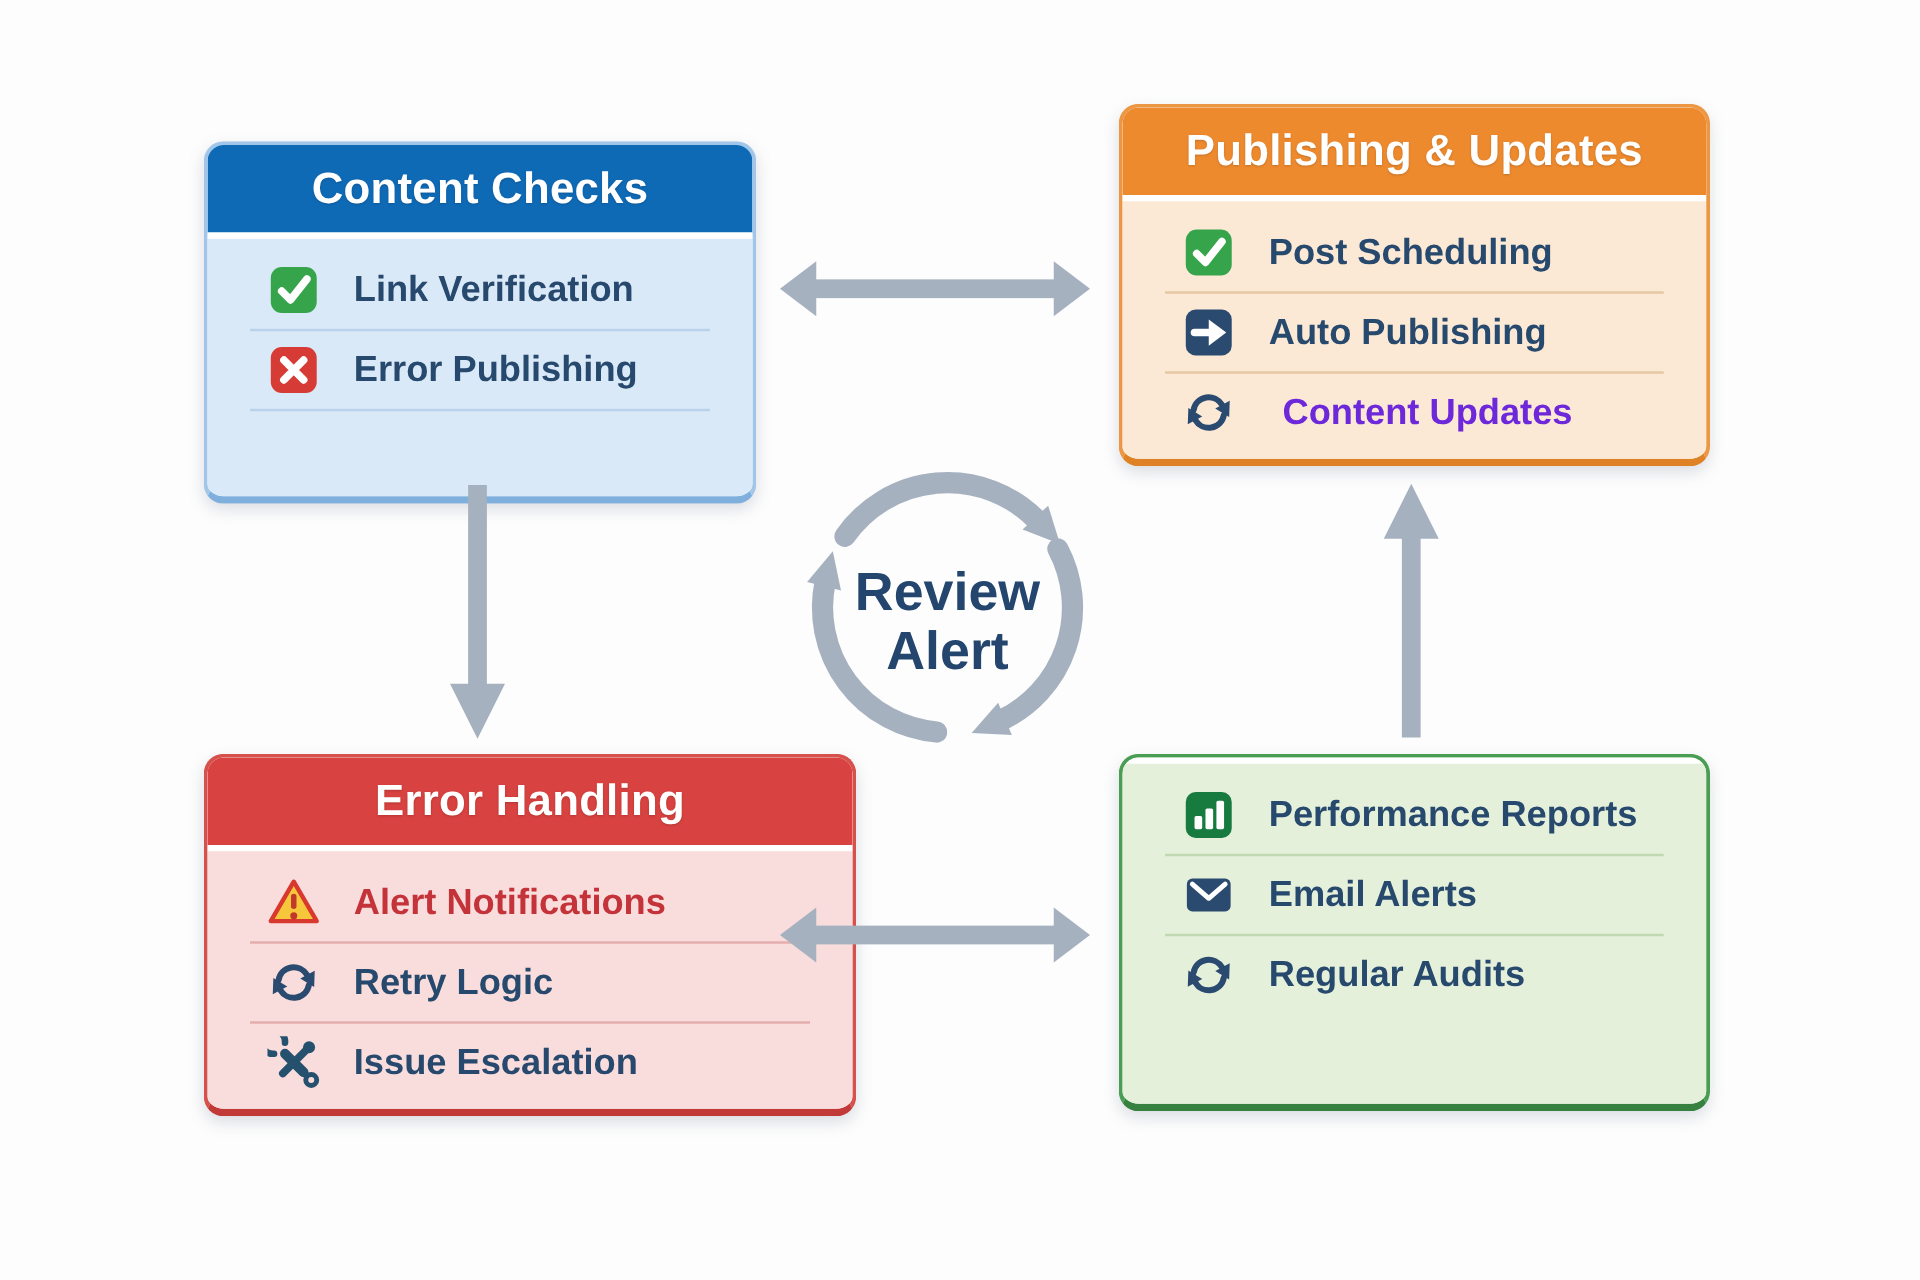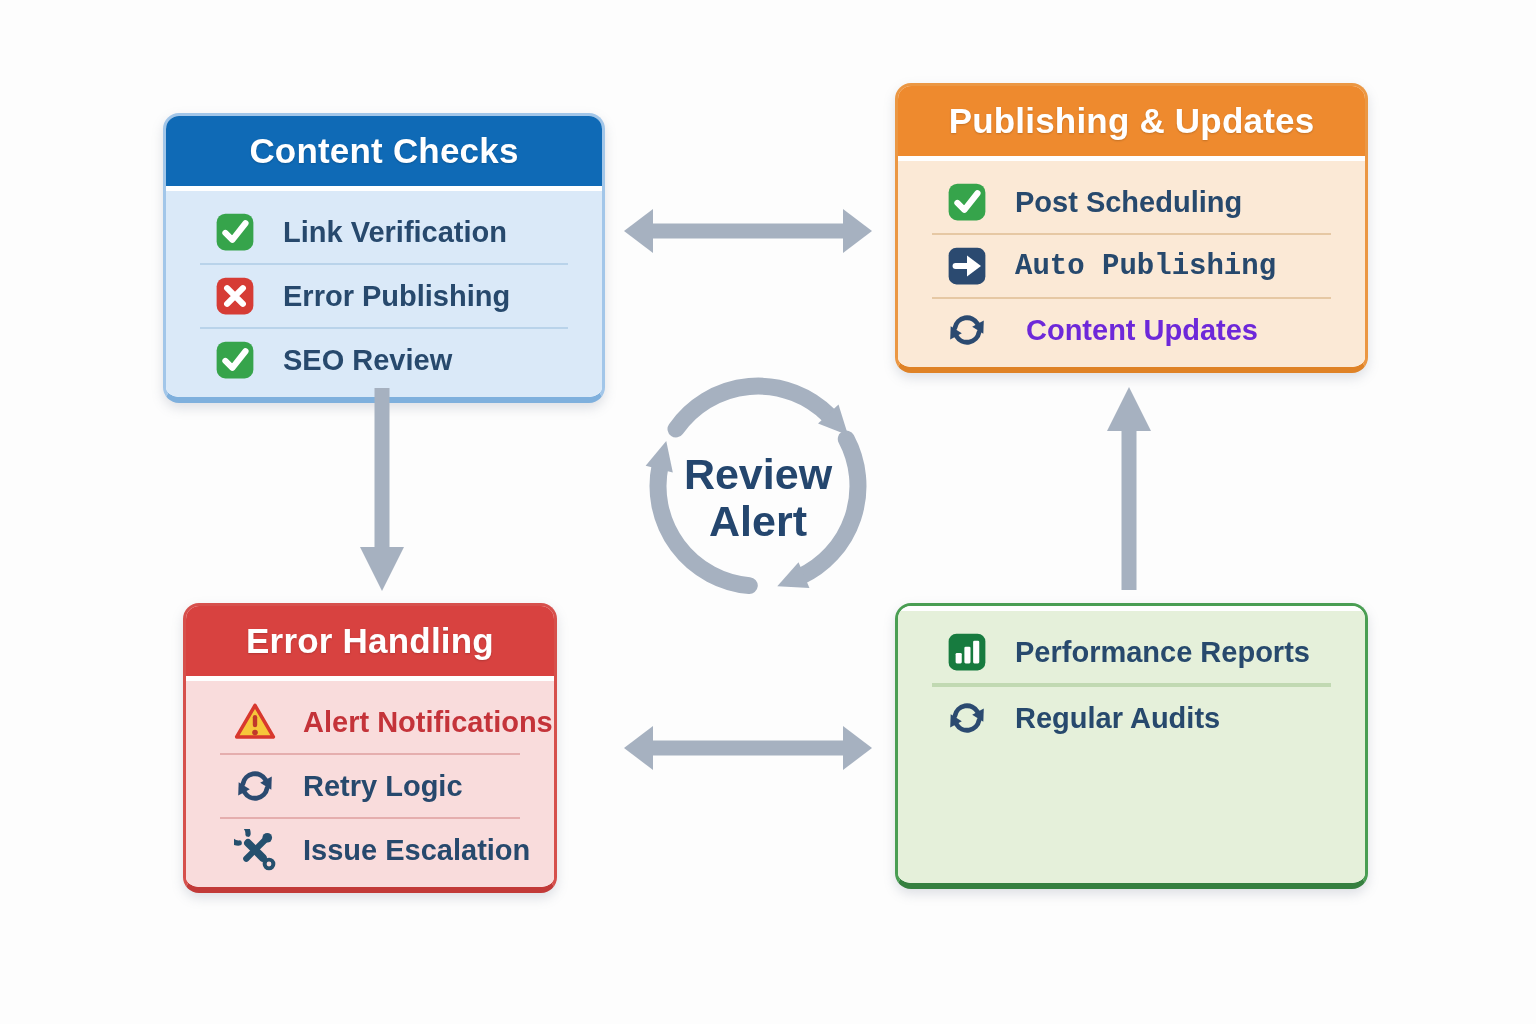--- a/index.html
+++ b/index.html
@@ -70,21 +70,21 @@
     color: #27496d;
     white-space: nowrap;
   }
   .divider {
     height: 2px;
     background: var(--divider-color);
     margin: 0 34px;
   }
   #card-content-checks   { left: 163px; top: 83px;  width: 442px; height: 290px; margin-top: 30px; }
   #card-publishing       { left: 895px; top: 83px;  width: 473px; height: 290px; justify-content: center; }
-  #card-error-handling   { left: 163px; top: 603px; width: 374px; height: 290px; margin-left: 20px; }
+  #card-error-handling   { left: 163px; top: 603px; width: 522px; height: 290px; }
   #card-reports          { left: 895px; top: 603px; width: 473px; height: 286px; }
 
   
   .conn { position: absolute; }
   .conn rect, .conn polygon { fill: var(--arrow-color); }
   #conn-top    { left: 622px; top: 206px; }
   #conn-bottom { left: 622px; top: 723px; }
   #conn-down   { left: 357px; top: 384px; }
   #conn-up     { left: 1104px; top: 384px; }
 
@@ -134,29 +134,20 @@
       <div class="item">
         <span class="item-icon">
           <svg viewBox="0 0 48 48">
               <rect x="3" y="3" width="42" height="42" rx="10" fill="#d63c35"></rect>
               <path d="M15 15 L33 33 M33 15 L15 33" stroke="#ffffff" stroke-width="7" fill="none" stroke-linecap="round"></path>
             </svg>
         </span>
         <span class="item-label" style="color: rgb(39, 73, 109);">Error Publishing</span>
       </div>
       <div class="divider"></div>
-      <div class="item">
-        <span class="item-icon">
-          <svg viewBox="0 0 48 48">
-              <rect x="3" y="3" width="42" height="42" rx="10" fill="#36a44b"></rect>
-              <path d="M13 25 L21 33 L36 14" stroke="#ffffff" stroke-width="7" fill="none" stroke-linecap="round" stroke-linejoin="round"></path>
-            </svg>
-        </span>
-        <span class="item-label" style="color: rgb(39, 73, 109);">SEO Review</span>
-      </div>
     </div>
   </div>
 
   <div class="card" id="card-publishing" style="--header-color: #ee8a2e; --body-color: #fbe9d6; --border-color: #eb9743; --edge-color: #df8226; --divider-color: #e6c8a4;">
     <div class="card-header">
       <div class="card-title">Publishing &amp; Updates</div>
     </div>
     <div class="card-gap"></div>
     <div class="card-body">
       <div class="item">
@@ -170,21 +161,21 @@
       </div>
       <div class="divider"></div>
       <div class="item">
         <span class="item-icon">
           <svg viewBox="0 0 48 48">
               <rect x="3" y="3" width="42" height="42" rx="9" fill="#2b4a70"></rect>
               <path d="M11 24 H26" stroke="#ffffff" stroke-width="7" stroke-linecap="round"></path>
               <polygon points="24,12 40,24 24,36" fill="#ffffff"></polygon>
             </svg>
         </span>
-        <span class="item-label" style="color: rgb(39, 73, 109); font-family: Liberation Mono, monospace;">Auto Publishing</span>
+        <span class="item-label" style="color: rgb(39, 73, 109);">Auto Publishing</span>
       </div>
       <div class="divider"></div>
       <div class="item">
         <span class="item-icon">
           <svg viewBox="0 0 48 48">
               <path d="M10.2 21.6 A14 14 0 0 1 36.1 17" stroke="#2b4a70" stroke-width="5.5" fill="none" stroke-linecap="round"></path>
               <polygon points="-2,-7.5 11,0 -2,7.5" fill="#2b4a70" transform="translate(37.5,18.5) rotate(62)"></polygon>
               <path d="M37.8 26.4 A14 14 0 0 1 11.9 31" stroke="#2b4a70" stroke-width="5.5" fill="none" stroke-linecap="round"></path>
               <polygon points="-2,-7.5 11,0 -2,7.5" fill="#2b4a70" transform="translate(10.5,29.5) rotate(242)"></polygon>
             </svg>
@@ -246,20 +237,29 @@
           <svg viewBox="0 0 48 48">
               <rect x="3" y="3" width="42" height="42" rx="9" fill="#177b3f"></rect>
               <rect x="11" y="25" width="7" height="12" rx="1.5" fill="#ffffff"></rect>
               <rect x="21" y="18" width="7" height="19" rx="1.5" fill="#ffffff"></rect>
               <rect x="31" y="11" width="7" height="26" rx="1.5" fill="#ffffff"></rect>
             </svg>
         </span>
         <span class="item-label" style="color: rgb(39, 73, 109);">Performance Reports</span>
       </div>
       <div class="divider"></div>
+      <div class="item">
+        <span class="item-icon">
+          <svg viewBox="0 0 48 48">
+              <rect x="4" y="9" width="40" height="30" rx="5" fill="#2b4a70"></rect>
+              <path d="M9 14 L24 27 L39 14" stroke="#ffffff" stroke-width="4.5" fill="none" stroke-linecap="round" stroke-linejoin="round"></path>
+            </svg>
+        </span>
+        <span class="item-label" style="color: rgb(39, 73, 109);">Email Alerts</span>
+      </div>
       <div class="divider"></div>
       <div class="item">
         <span class="item-icon">
           <svg viewBox="0 0 48 48">
               <path d="M10.2 21.6 A14 14 0 0 1 36.1 17" stroke="#2b4a70" stroke-width="5.5" fill="none" stroke-linecap="round"></path>
               <polygon points="-2,-7.5 11,0 -2,7.5" fill="#2b4a70" transform="translate(37.5,18.5) rotate(62)"></polygon>
               <path d="M37.8 26.4 A14 14 0 0 1 11.9 31" stroke="#2b4a70" stroke-width="5.5" fill="none" stroke-linecap="round"></path>
               <polygon points="-2,-7.5 11,0 -2,7.5" fill="#2b4a70" transform="translate(10.5,29.5) rotate(242)"></polygon>
             </svg>
         </span>

